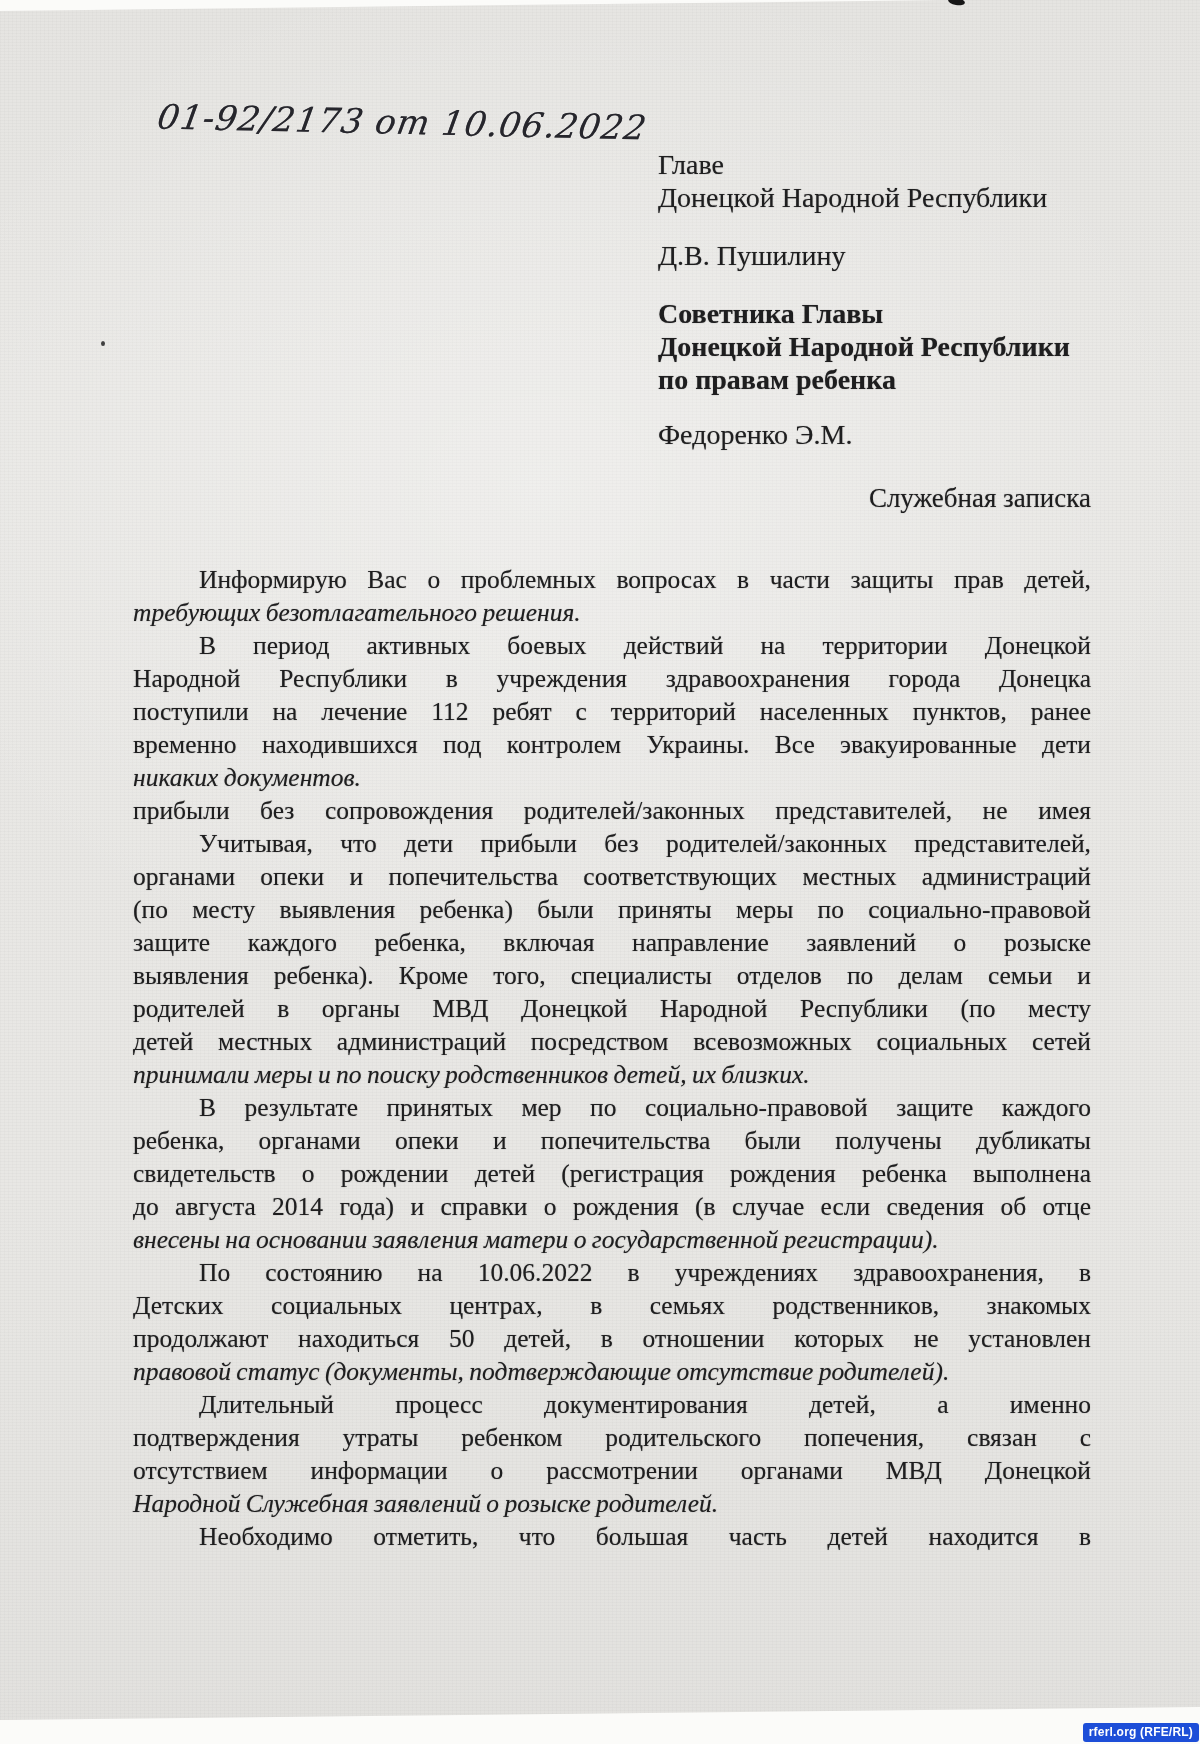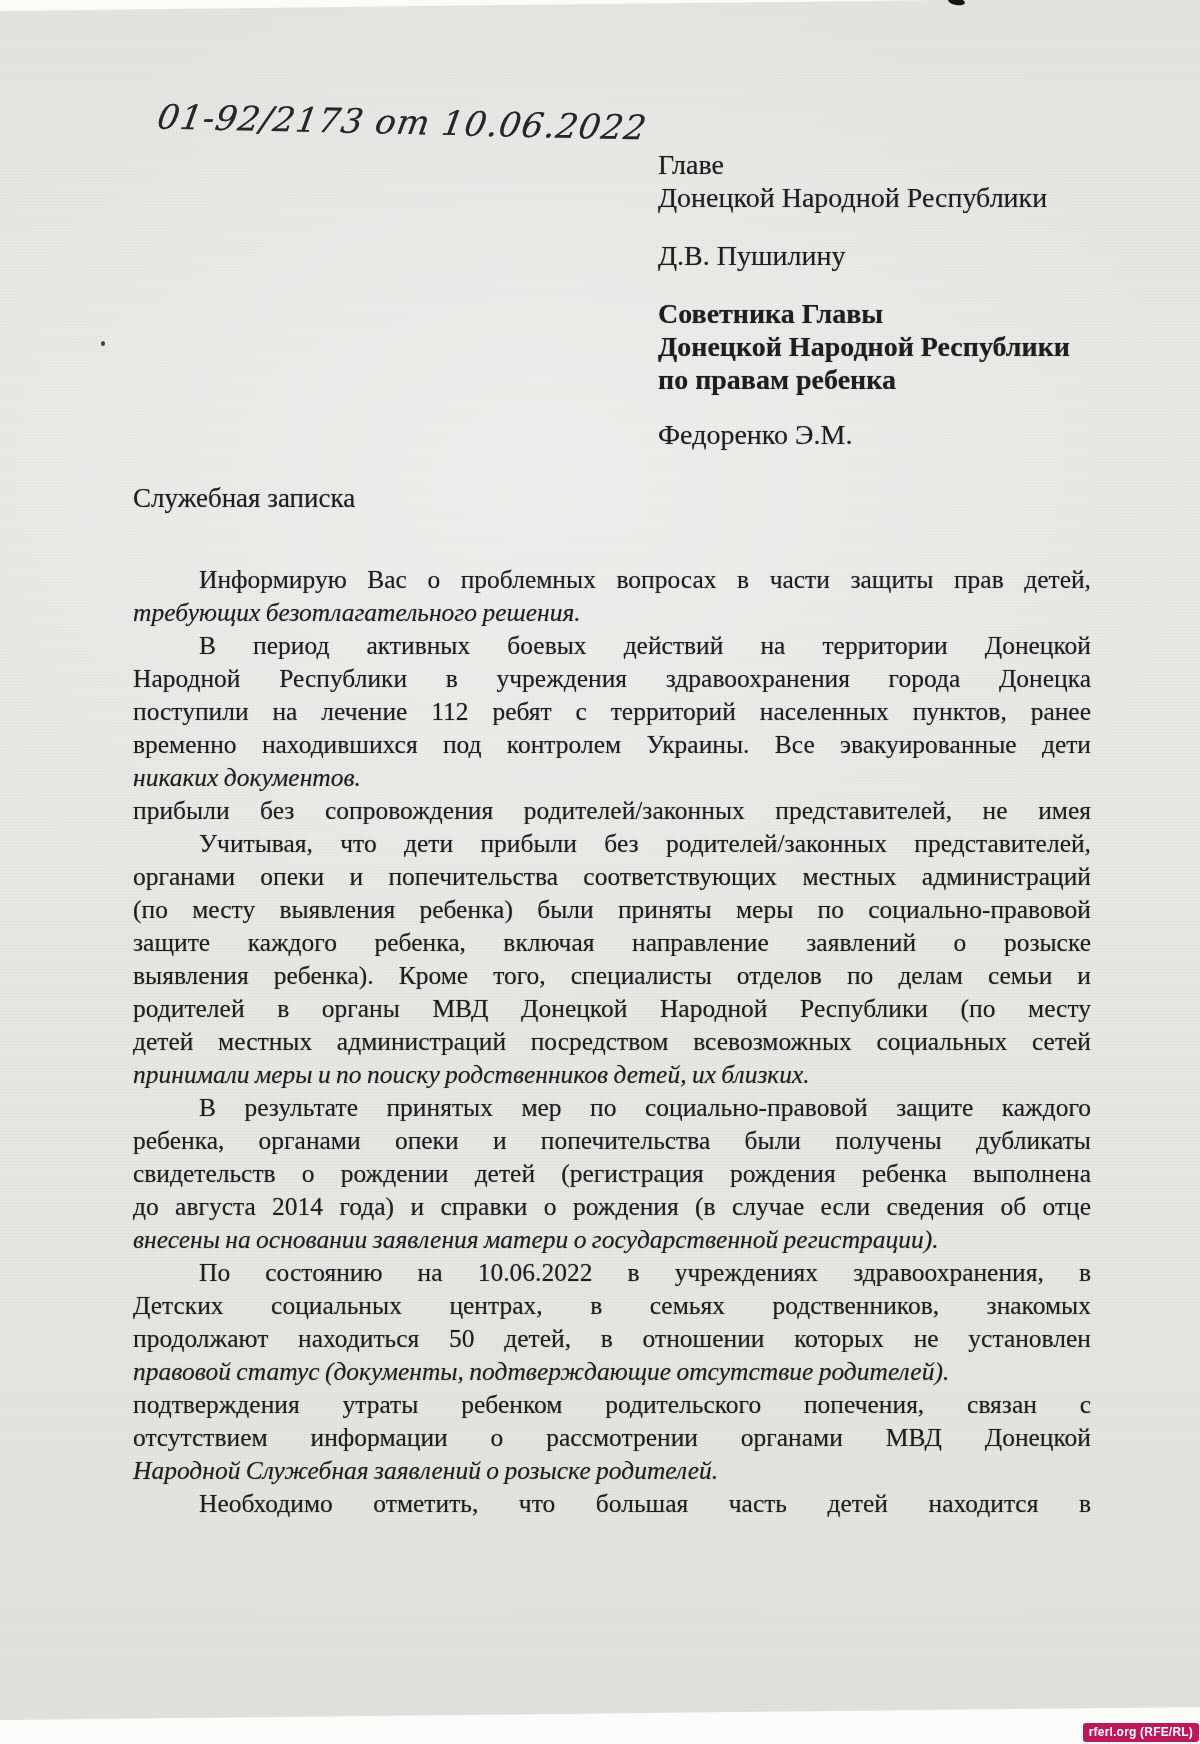--- a/index.html
+++ b/index.html
@@ -54,21 +54,21 @@
   }
   .addr-group { margin-bottom: 25px; }
   .addr-group:nth-child(3) { margin-bottom: 22px; font-weight: bold; }
 
   
   .title {
     position: absolute;
     left: 133px;
     top: 483px;
     width: 958px;
-    text-align: left;
+    text-align: right;
     font-size: 27px;
   }
 
   
   .bodytext {
     position: absolute;
     left: 133px;
     top: 563px;
     width: 958px;
     font-size: 25.5px;
@@ -95,21 +95,21 @@
     background: #222;
     border-radius: 50%;
     opacity: 0.85;
   }
 
   
   .watermark {
     position: absolute;
     right: 1px;
     bottom: 2px;
-    background: #be185d;
+    background: #1d4ed8;
     color: #ffffff;
     font-family: "Liberation Sans", sans-serif;
     font-weight: bold;
     font-size: 12px;
     line-height: 14px;
     padding: 2px 6px 3px 6px;
     border-radius: 3px;
     letter-spacing: 0.2px;
     white-space: nowrap;
   }
@@ -162,20 +162,21 @@
         <div class="line end">принимали меры и по поиску родственников детей, их близких.</div>
         <div class="line indent">В результате принятых мер по социально-правовой защите каждого</div>
         <div class="line">ребенка, органами опеки и попечительства были получены дубликаты</div>
         <div class="line">свидетельств о рождении детей (регистрация рождения ребенка выполнена</div>
         <div class="line">до августа 2014 года) и справки о рождения (в случае если сведения об отце</div>
         <div class="line end">внесены на основании заявления матери о государственной регистрации).</div>
         <div class="line indent">По состоянию на 10.06.2022 в учреждениях здравоохранения, в</div>
         <div class="line">Детских социальных центрах, в семьях родственников, знакомых</div>
         <div class="line">продолжают находиться 50 детей, в отношении которых не установлен</div>
         <div class="line end">правовой статус (документы, подтверждающие отсутствие родителей).</div>
+        <div class="line indent">Длительный процесс документирования детей, а именно</div>
         <div class="line">подтверждения утраты ребенком родительского попечения, связан с</div>
         <div class="line">отсутствием информации о рассмотрении органами МВД Донецкой</div>
         <div class="line end">Народной Служебная заявлений о розыске родителей.</div>
         <div class="line indent">Необходимо отметить, что большая часть детей находится в</div>
       </div>
 
     <div class="smudge"></div>
     <div class="speck"></div>
   </div>
 

